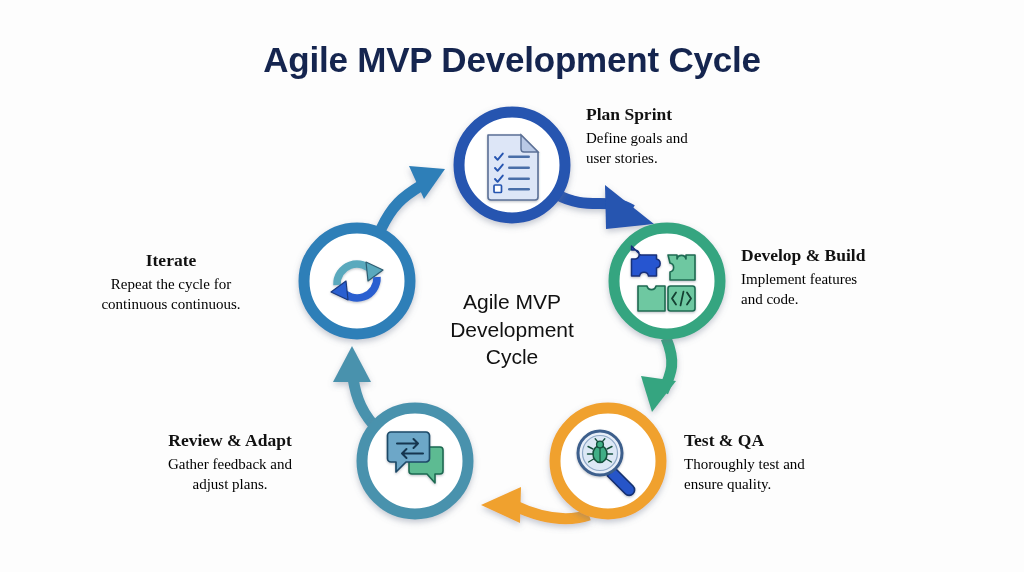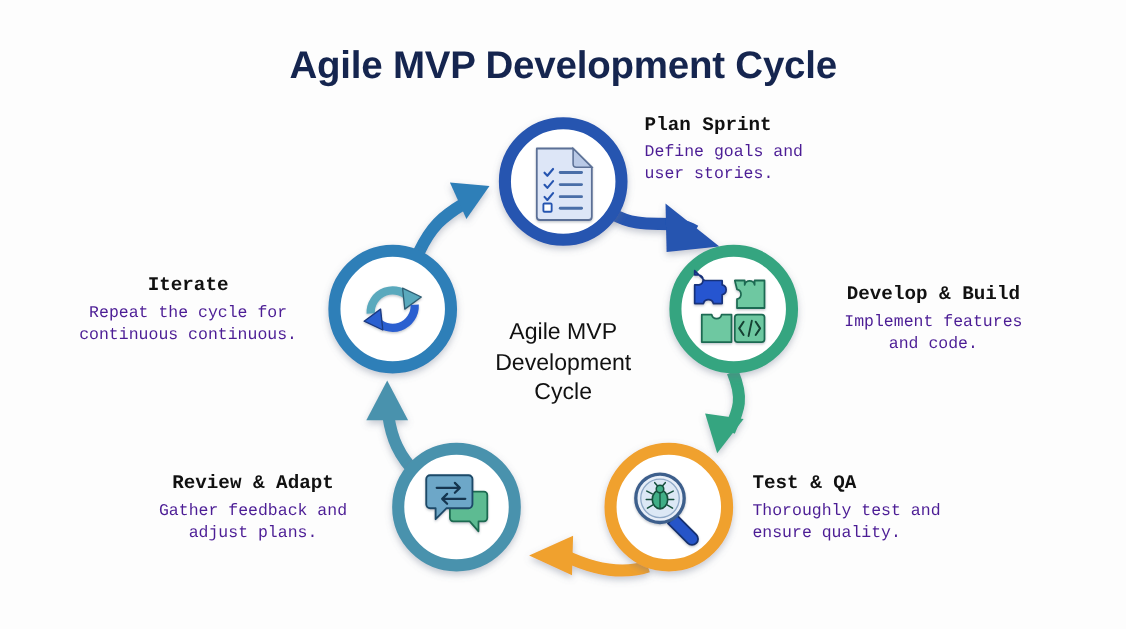--- a/index.html
+++ b/index.html
@@ -36,34 +36,34 @@
   }
   svg.diagram {
     position: absolute;
     left: 0;
     top: 0;
     width: 1024px;
     height: 572px;
   }
   .label-block {
     position: absolute;
-    font-family: Liberation Mono, monospace;
+    font-family: Liberation Serif, serif;
   }
   .label-title {
     font-size: 17.5px;
     font-weight: bold;
     color: #111111;
     line-height: 1.25;
     margin-bottom: 3px;
     white-space: nowrap;
   }
   .label-desc {
     font-size: 15px;
     font-weight: normal;
-    color: #4c1d95;
+    color: #000000;
     line-height: 1.33;
     white-space: pre-line;
   }
   .align-left { text-align: left; }
   .align-right { text-align: center; }
 
   #center-label {
     position: absolute;
     left: 412px;
     top: 288px;
@@ -196,21 +196,21 @@
   <div id="center-label">Agile MVP
 Development
 Cycle</div>
 
   <div class="label-block align-left" style="left:586px; top:104px; width:200px;">
     <div class="label-title">Plan Sprint</div>
     <div class="label-desc">Define goals and
 user stories.</div>
   </div>
 
-  <div class="label-block align-left" style="left:741px; top:258px; width:215px;text-align:center;">
+  <div class="label-block align-left" style="left:741px; top:245px; width:215px;">
     <div class="label-title">Develop &amp; Build</div>
     <div class="label-desc">Implement features
 and code.</div>
   </div>
 
   <div class="label-block align-right" style="left:120px; top:430px; width:220px;">
     <div class="label-title">Review &amp; Adapt</div>
     <div class="label-desc">Gather feedback and
 adjust plans.</div>
   </div>

